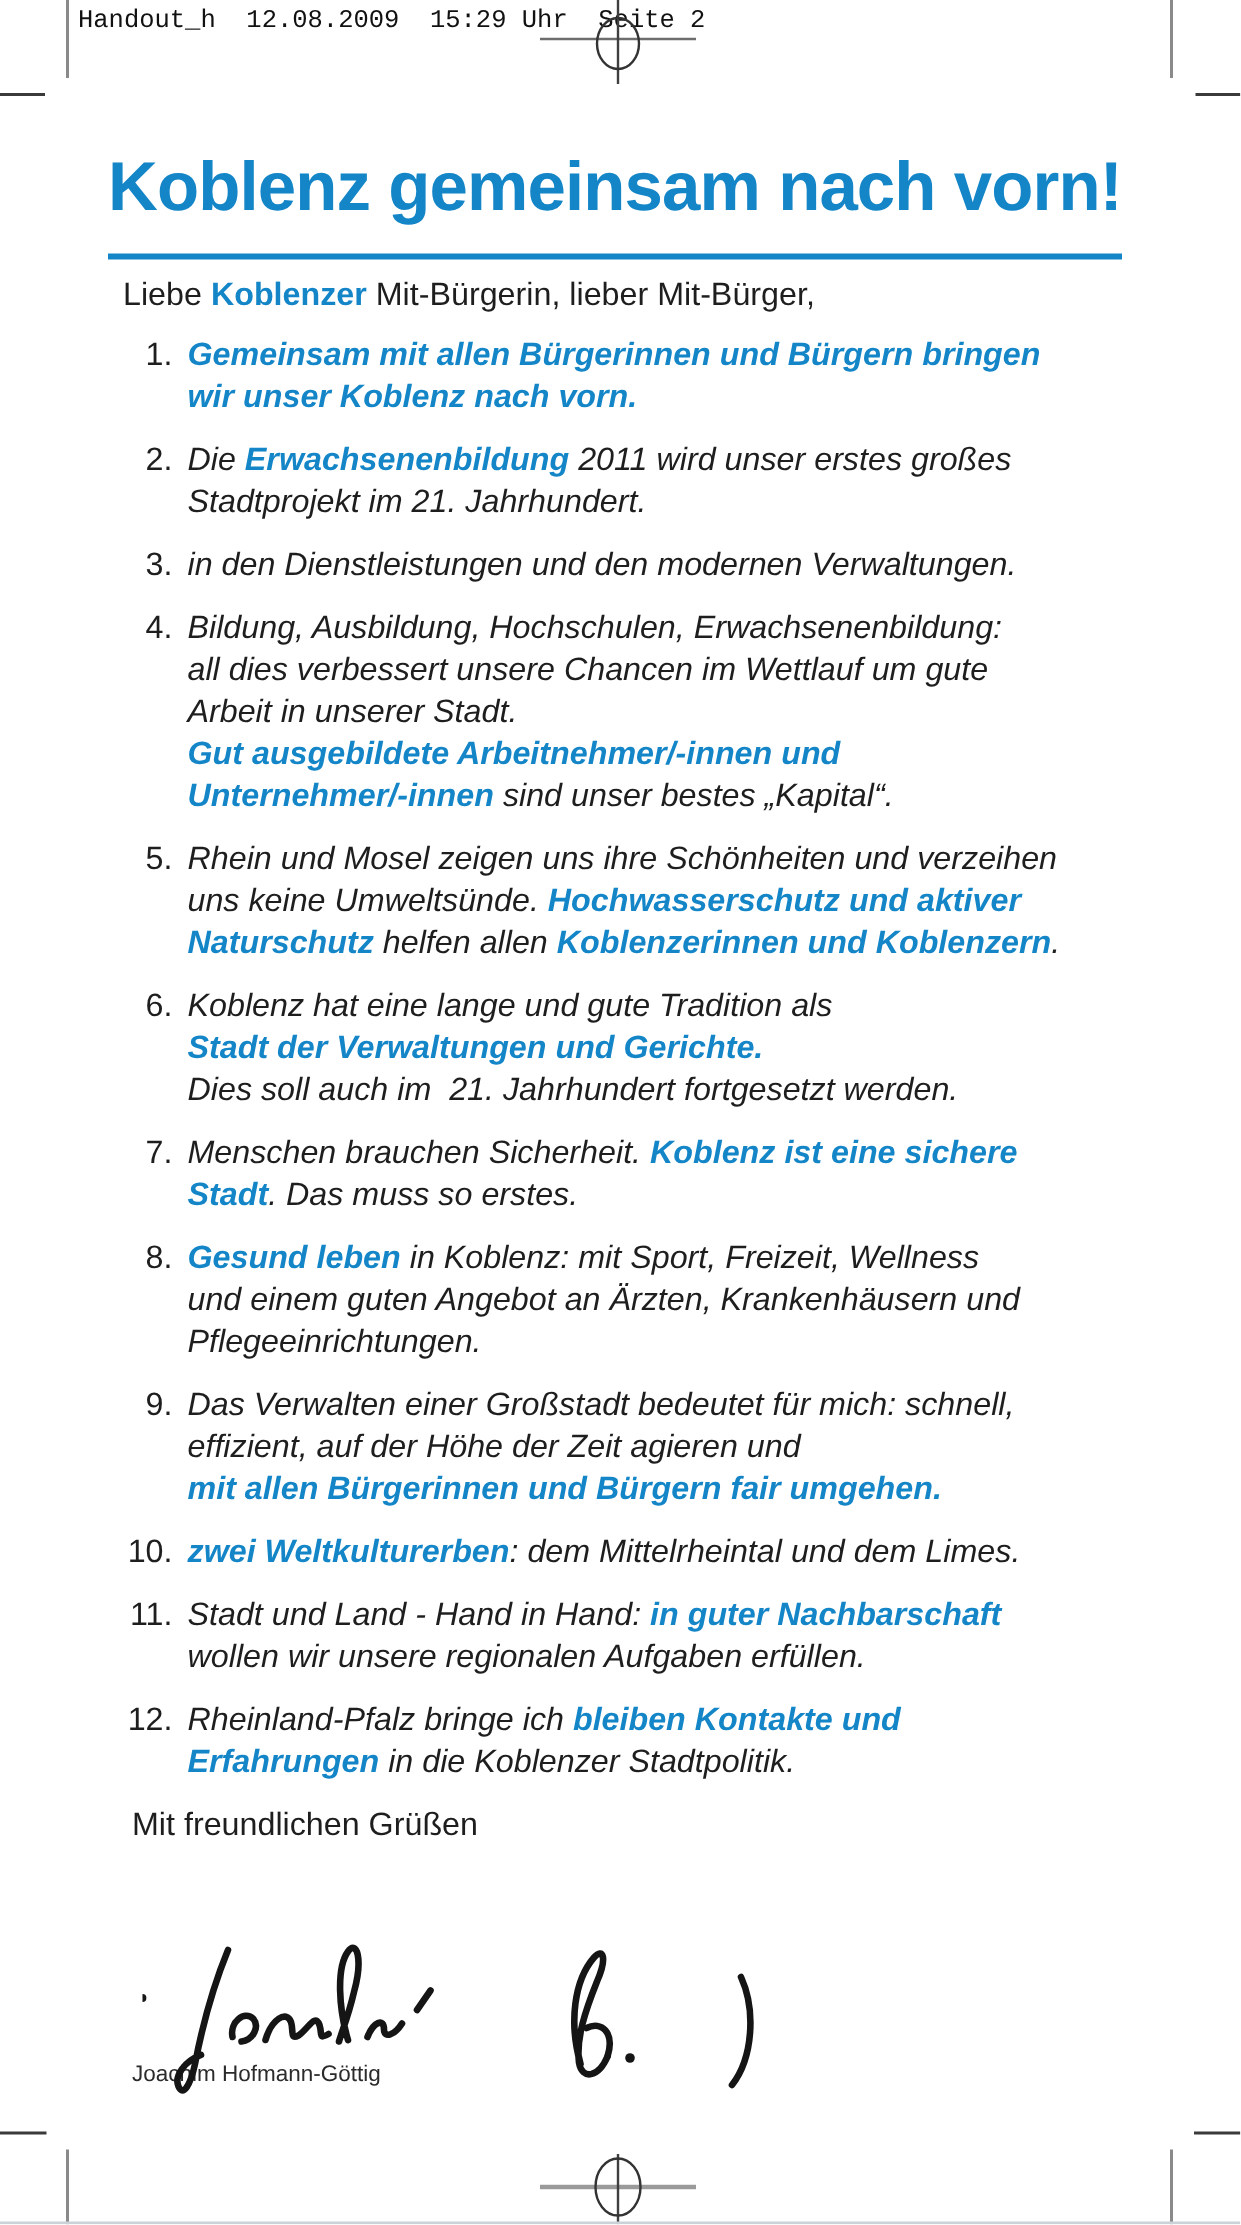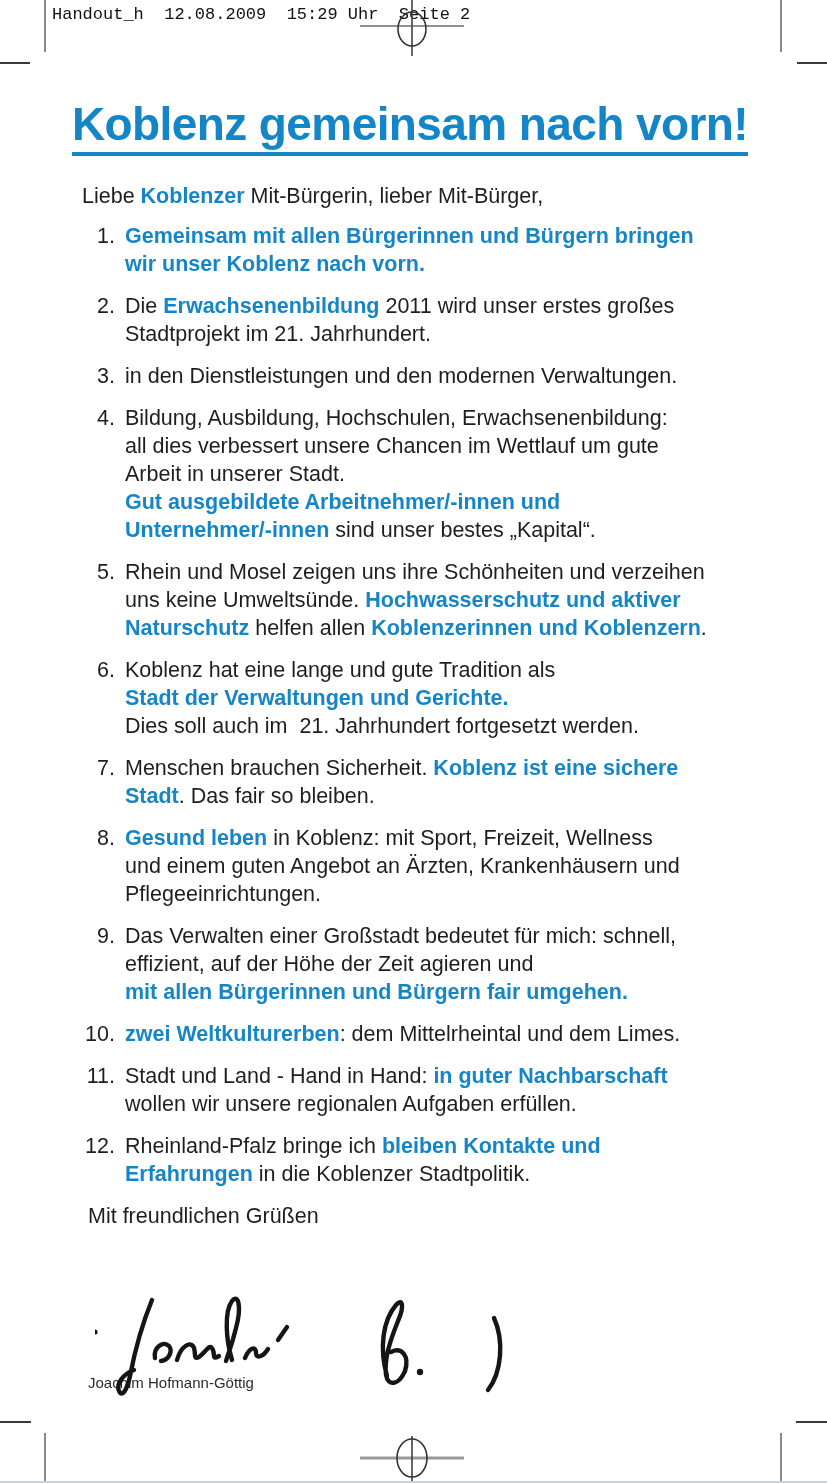--- a/index.html
+++ b/index.html
@@ -12,29 +12,29 @@
                   font-size:17px; color:#111; white-space:pre; }
 
   
   .cm-v { position:absolute; width:2px; background:#8a8a8a; }
   .cm-h { position:absolute; height:2px; background:#3a3a3a; }
   .reg  { position:absolute; }
 
   
   .title { position:absolute; left:72px; top:101px; font-size:46px; font-weight:700;
            letter-spacing:-0.6px; line-height:1; color:var(--blue); white-space:nowrap;
-           padding-bottom:5px; border-bottom:4.5px solid var(--blue); }
+           padding-bottom:22px; border-bottom:4.5px solid var(--blue); }
 
   
   .content { position:absolute; left:0; top:182px; width:100%; }
   .greeting { margin-left:82px; font-size:21.5px; line-height:28px; white-space:pre; }
   .list { margin-top:12px; }
   .item { display:grid; grid-template-columns:125px 1fr; margin-bottom:14px; }
   .num  { text-align:right; padding-right:10px; font-size:21.5px; line-height:28px; }
-  .line { font-size:21.5px; line-height:28px; white-space:pre; }
+  .line { font-size:21.5px; line-height:28px; white-space:pre;font-style:italic; }
   .hl   { color:var(--blue); font-weight:700; }
   .closing { margin-left:88px; margin-top:2px; font-size:21.5px; line-height:28px; }
 
   
   .signature-svg { position:absolute; left:95px; top:1288px; z-index:3; }
   .signer-name { position:absolute; left:88px; top:1374px; font-size:15px; color:#2b2b2b; z-index:2; }
 
   .bottom-edge { position:absolute; left:0; bottom:0; width:100%; height:2px; background:#ccd3d8; }
 </style>
 </head>
@@ -112,21 +112,21 @@
           <div>
             <div class="line"><span>Koblenz hat eine lange und gute Tradition als</span></div>
             <div class="line"><span class="hl">Stadt der Verwaltungen und Gerichte.</span></div>
             <div class="line"><span>Dies soll auch im  21. Jahrhundert fortgesetzt werden.</span></div>
           </div>
         </div>
         <div class="item">
           <div class="num">7.</div>
           <div>
             <div class="line"><span>Menschen brauchen Sicherheit. </span><span class="hl">Koblenz ist eine sichere</span></div>
-            <div class="line"><span class="hl">Stadt</span><span>. Das fair so bleiben.</span></div>
+            <div class="line"><span class="hl">Stadt</span><span>. Das muss so erstes.</span></div>
           </div>
         </div>
         <div class="item">
           <div class="num">8.</div>
           <div>
             <div class="line"><span class="hl">Gesund leben</span><span> in Koblenz: mit Sport, Freizeit, Wellness</span></div>
             <div class="line"><span>und einem guten Angebot an Ärzten, Krankenhäusern und</span></div>
             <div class="line"><span>Pflegeeinrichtungen.</span></div>
           </div>
         </div>

